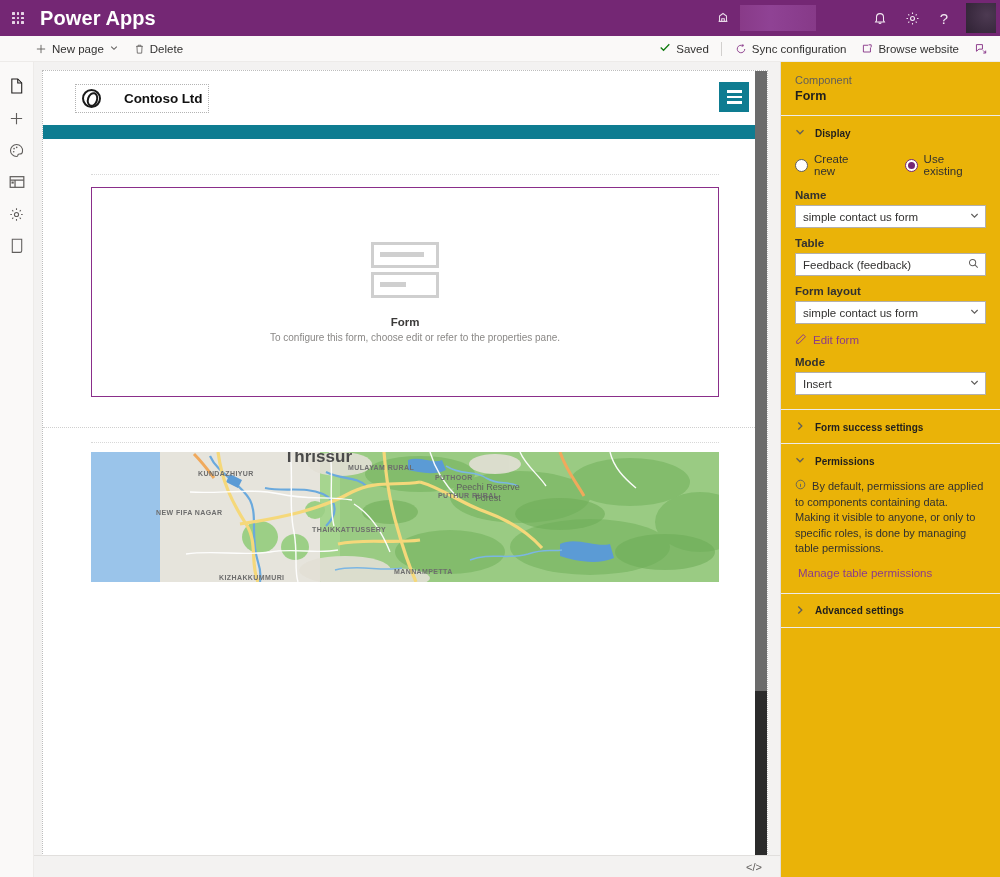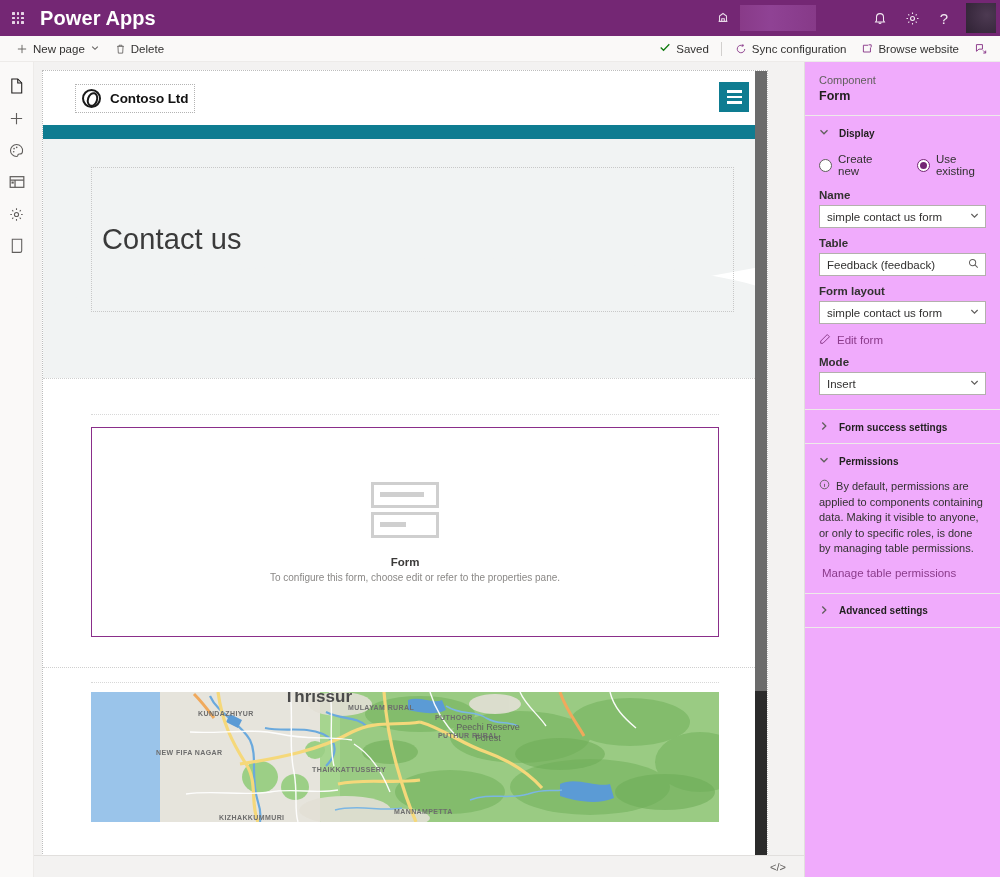--- a/index.html
+++ b/index.html
@@ -57,21 +57,21 @@
   }
 
   
   .cmdbar {
     height: 26px; background: #faf9f8;
     border-bottom: 1px solid #edebe9;
     display: flex; align-items: center;
     font-size: 11.5px; color: #323130;
     position: relative;
   }
-  .cmd-left { display: flex; align-items: center; padding-left: 9px; gap: 2px; }
+  .cmd-left { display: flex; align-items: center; padding-left: 28px; gap: 2px; }
   .cmd-btn {
     display: flex; align-items: center; gap: 5px;
     padding: 3px 7px; cursor: pointer; color: #323130; white-space: nowrap;
   }
   .cmd-ico { font-size: 12px; color: #605e5c; display: inline-flex; }
   .chev-sm { font-size: 8px; color: #605e5c; margin-left: 1px; }
   .cmd-right {
     position: absolute; right: 6px; display: flex; align-items: center; gap: 1px;
   }
   .saved { display: flex; align-items: center; gap: 5px; padding: 3px 6px; color: #323130; }
@@ -101,21 +101,21 @@
   .canvas {
     width: 726px; height: 800px; background: #ffffff;
     border: 1px dotted #bdbdbd; position: relative; overflow: hidden;
   }
   
   .site-head {
     height: 54px; background: #ffffff; display: flex; align-items: center;
     padding-left: 32px; position: relative;
   }
   .logo-box {
-    display: flex; align-items: center; gap: 9px;
+    display: flex; align-items: center; gap: 23px;
     border: 1px dotted #b3b3b3; padding: 4px 6px;
   }
   .logo-mark {
     width: 19px; height: 19px; border-radius: 50%;
     border: 2.6px solid #1a1a1a; position: relative; flex: none;
   }
   .logo-mark::after {
     content: ""; position: absolute; left: 3.2px; top: 1.4px;
     width: 7px; height: 11px; border-radius: 50%;
     border: 2.2px solid #1a1a1a; transform: rotate(18deg);
@@ -194,21 +194,21 @@
   .bottomstrip {
     position: absolute; left: 0; bottom: 0; right: 0; height: 22px;
     background: #f3f2f1; border-top: 1px solid #e1dfdd;
     display: flex; align-items: center; justify-content: flex-end;
     padding-right: 12px;
   }
   .codeico { font-size: 11px; color: #605e5c; cursor: pointer; padding: 0 6px; }
 
   
   .pane {
-    width: 196px; background: #f0abfc; border-left: 1px solid #e1dfdd;
+    width: 220px; background: #eab308; border-left: 1px solid #e1dfdd;
     overflow: hidden; font-size: 11.5px; color: #323130;
   }
   .pane-head { padding: 11px 14px 10px 14px; border-bottom: 1px solid #edebe9; }
   .pane-kicker { font-size: 11px; color: #605e5c; line-height: 15px; }
   .pane-title { font-size: 12.5px; font-weight: bold; color: #201f1e; line-height: 17px; }
   .acc { border-bottom: 1px solid #edebe9; }
   .acc-head {
     display: flex; align-items: center; gap: 10px;
     padding: 11px 14px 10px 14px; cursor: pointer;
   }
@@ -408,27 +408,20 @@
           <span class="logo-text">Contoso Ltd</span>
         </div>
         <div class="hamburger">
           <i></i>
             <i></i>
             <i></i>
         </div>
       </div>
       <div class="navstrip"></div>
 
-      <div class="hero">
-        <div class="hero-swoosh"></div>
-        <div class="hero-swoosh2"></div>
-        <div class="hero-box">
-          <div class="hero-title">Contact us</div>
-        </div>
-      </div>
 
       <div class="sect">
         <div class="sect-inner-dotted">
           <div class="form-selected">
             <div class="form-ph-ico">
               <div class="fph-row">
                   <span class="fph-bar" style="width:44px"></span>
                 </div>
               <div class="fph-row">
                   <span class="fph-bar" style="width:26px"></span>

